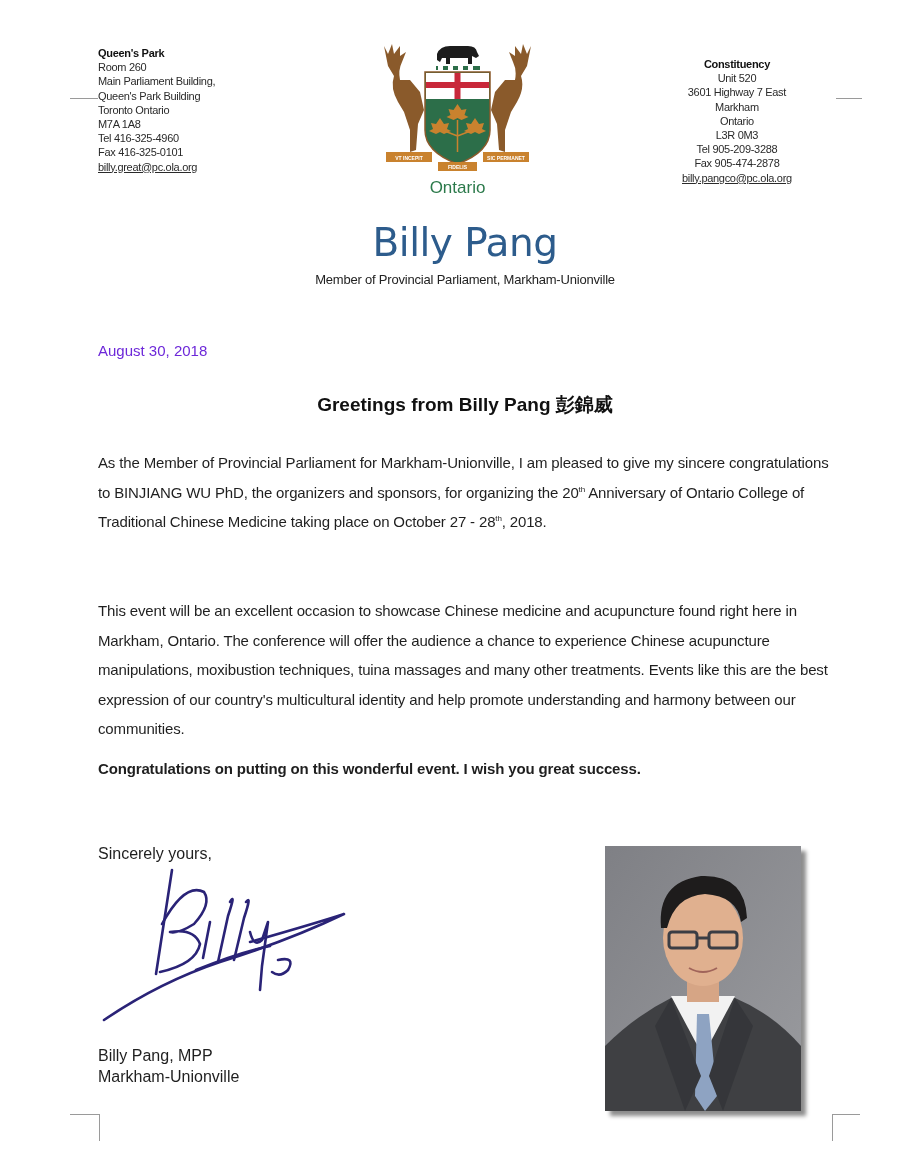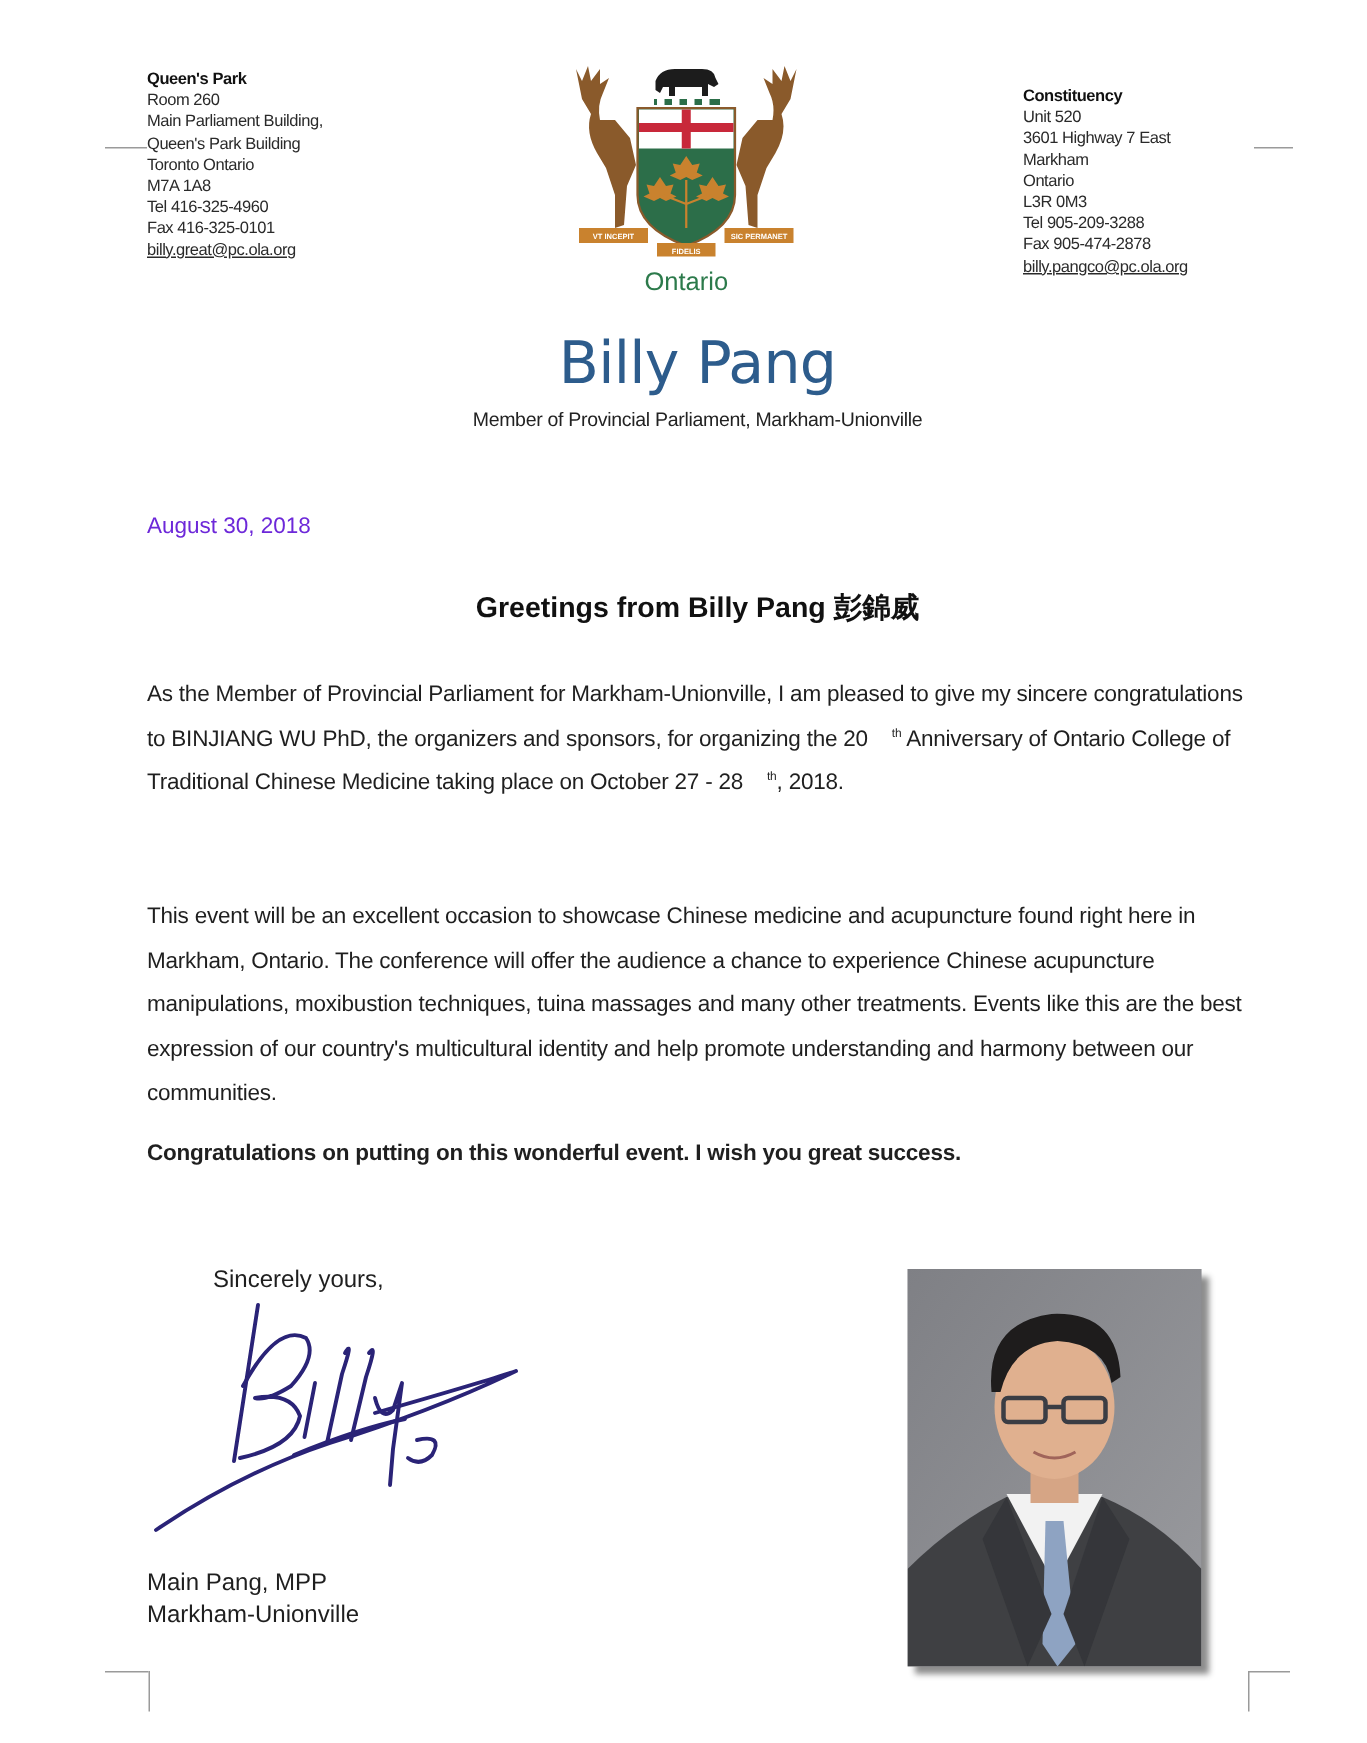--- a/index.html
+++ b/index.html
@@ -5,39 +5,39 @@
     * { margin: 0; padding: 0; box-sizing: border-box; }
     html, body { width: 911px; height: 1162px; background: #ffffff; overflow: hidden; }
     body { position: relative; font-family: "Liberation Sans", sans-serif; color: #1a1a1a; }
 
     .crop-mark { position: absolute; background: #9a9a9a; }
 
     .addr { position: absolute; font-size: 11px; line-height: 14.2px; color: #2a2a2a; letter-spacing: -0.3px; }
     .addr .head { font-weight: bold; color: #111; }
     .addr .email { text-decoration: underline; }
     #addr-left { left: 98px; top: 46px; }
-    #addr-right { left: 682px; top: 57px; }
+    #addr-right { left: 682px; top: 57px; text-align: center; }
 
     #crest { position: absolute; left: 380px; top: 40px; width: 155px; height: 162px; }
     #crest-label { position: absolute; left: 380px; top: 178px; width: 155px; text-align: center; color: #2c7a4b; font-size: 17px; }
 
     #mpp-name { position: absolute; left: 0; top: 220px; width: 930px; text-align: center;
       font-family: "DejaVu Sans", sans-serif; font-size: 39px; color: #2d5c8c; letter-spacing: -0.5px; font-weight: normal; }
     #mpp-title { position: absolute; left: 0; top: 272px; width: 930px; text-align: center; font-size: 13px; color: #222; letter-spacing: -0.2px; }
 
     #date { position: absolute; left: 98px; top: 342px; font-size: 15px; color: #6d28d9; }
     #greeting { position: absolute; left: 0; top: 392px; width: 930px; text-align: center; font-size: 19px; font-weight: bold; color: #111; }
 
     .para { position: absolute; left: 98px; width: 735px; font-size: 15px; line-height: 29.6px; color: #1f1f1f; letter-spacing: -0.15px; }
-    .para sup { font-size: 8px; vertical-align: 6px; line-height: 0; margin-left: 16px; }
+    .para sup { font-size: 8px; vertical-align: 6px; line-height: 0; }
     #para1 { top: 448px; }
     #para2 { top: 596px; }
     #para3 { top: 754px; font-weight: bold; }
 
-    #closing { position: absolute; left: 98px; top: 845px; font-size: 16px; color: #1f1f1f; margin-left: 44px; }
+    #closing { position: absolute; left: 98px; top: 845px; font-size: 16px; color: #1f1f1f; }
     #signature { position: absolute; left: 100px; top: 862px; width: 250px; height: 165px; }
     #sign-name { position: absolute; left: 98px; top: 1045px; font-size: 16px; line-height: 21px; color: #1f1f1f; }
 
     #photo { position: absolute; left: 605px; top: 846px; width: 196px; height: 265px;
       box-shadow: 5px 5px 4px rgba(0,0,0,0.45); overflow: hidden; background: #8b8c90; }
   </style>
 </head>
 <body>
 
 <div class="crop-mark" style="left:70px;top:98px;width:28px;height:1px;"></div>
@@ -124,21 +124,21 @@
     <path d="M130 40 Q136 30 128 54 L118 100"></path>
     <path d="M146 40 Q152 32 144 56 L134 98"></path>
     <path d="M150 70 Q154 86 162 78 L168 60 L162 104 L160 128"></path>
     <path d="M4 158 Q60 120 120 100 Q190 78 244 52 Q220 60 150 80"></path>
     <path d="M96 108 Q140 90 170 84"></path>
     <path d="M178 98 Q196 94 188 108 Q180 116 172 110"></path>
   </g>
 </svg>
 
 <div id="sign-name">
-  <div>Main Pang, MPP</div>
+  <div>Billy Pang, MPP</div>
   <div>Markham-Unionville</div>
 </div>
 
 <div id="photo">
   <svg width="196" height="265" viewBox="0 0 196 265">
     <defs>
       <linearGradient id="bg" x1="0" y1="0" x2="1" y2="1">
         <stop offset="0" stop-color="#7f8085"></stop>
         <stop offset="1" stop-color="#9a9b9f"></stop>
       </linearGradient>

